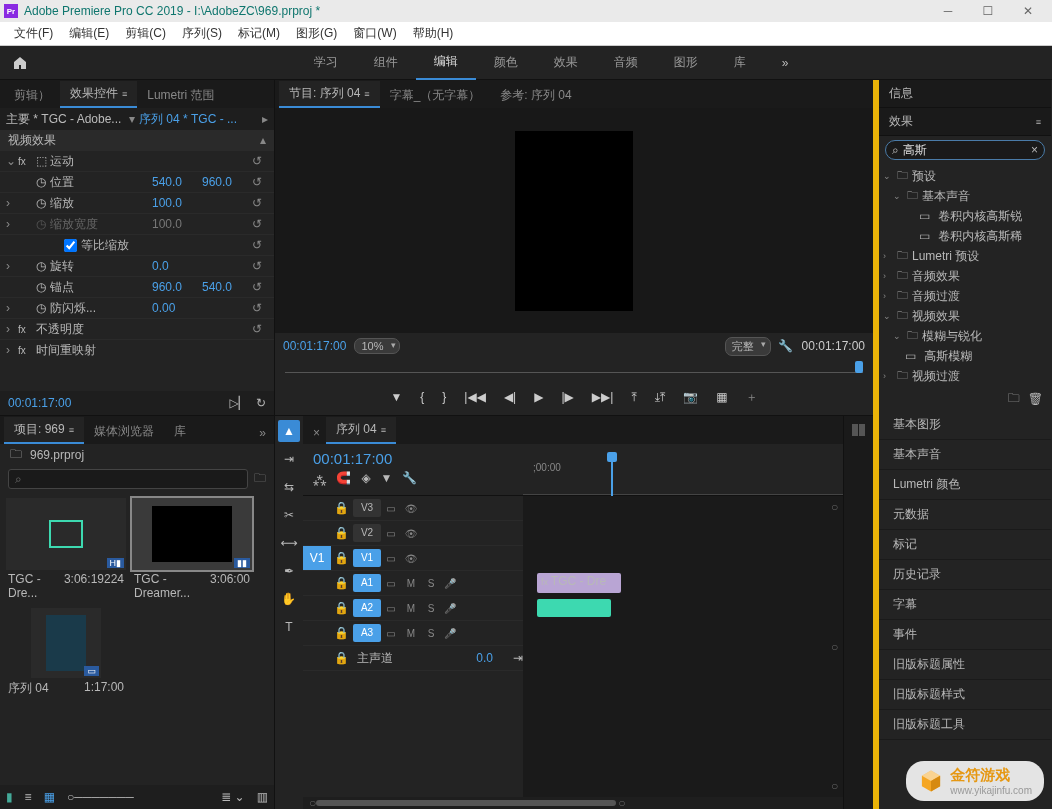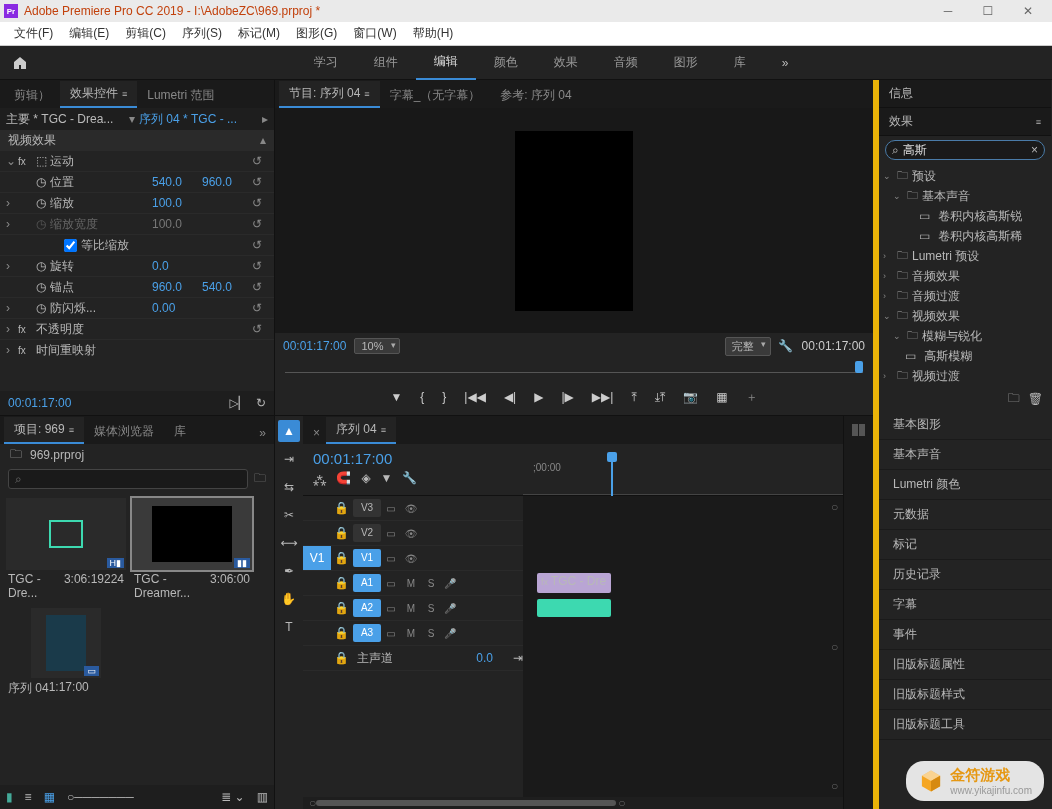--- a/index.html
+++ b/index.html
@@ -1,19 +1,19 @@
 <!DOCTYPE html>
 <html><head>
 <meta charset="utf-8">
 <style>
 *{margin:0;padding:0;box-sizing:border-box;font-family:"Microsoft YaHei",Arial,sans-serif;font-size:12px;color:#b8b8b8;user-select:none}
 body{background:#232323;width:1052px;height:809px;overflow:hidden;position:relative}
 .titlebar{height:22px;background:#eaeaea;display:flex;align-items:center;padding:0 4px}
 .titlebar .pr-icon{width:14px;height:14px;background:#8a2be2;border-radius:0;margin-right:6px;display:flex;align-items:center;justify-content:center;color:#fff;font-size:8px;font-weight:bold}
-.titlebar .title{color:#c2410c;flex:1}
+.titlebar .title{color:#0f766e;flex:1}
 .titlebar .win-btn{width:40px;height:22px;display:flex;align-items:center;justify-content:center;color:#666}
 .menubar{height:24px;background:#ffffff;display:flex;align-items:center;padding:0 6px;border-bottom:1px solid #ccc}
 .menubar .item{padding:2px 8px;color:#333;cursor:pointer}
 .workspaces{height:34px;background:#232323;display:flex;align-items:center;border-bottom:1px solid #111}
 .workspaces .home{width:40px;display:flex;justify-content:center}
 .workspaces .ws{padding:0 18px;height:34px;display:flex;align-items:center;cursor:pointer;color:#999}
 .workspaces .ws.active{color:#ddd;border-bottom:2px solid #3a8bd6}
 .workspaces .more{margin-left:10px;padding:0 8px}
 .main{display:flex;height:calc(100% - 80px)}
 .col-left{width:275px;display:flex;flex-direction:column;border-right:1px solid #111}
@@ -42,34 +42,34 @@
 .program{display:flex;flex-direction:column;height:335px}
 .mon-view{flex:1;background:#181818;display:flex;align-items:center;justify-content:center;position:relative}
 .mon-black{width:118px;height:180px;background:#000}
 .mon-bar{height:26px;display:flex;align-items:center;padding:0 8px;gap:8px;background:#232323}
 .mon-bar .tc{color:#4aa0e8}
 .mon-ruler{height:20px;background:#232323;position:relative;margin:0 10px}
 .mon-ruler::after{content:"";position:absolute;right:0;top:2px;width:8px;height:12px;background:#4aa0e8;border-radius:2px}
 .mon-ruler::before{content:"";position:absolute;left:0;right:0;bottom:6px;height:1px;background:#555}
 .transport{height:36px;display:flex;align-items:center;justify-content:center;gap:18px;background:#232323}
 .transport .btn{color:#ccc;cursor:pointer}
-.select{background:#3a3a3a;border:1px solid #555;padding:1px 16px 1px 6px;border-radius:2px;font-size:11px;position:relative}
+.select{background:#3a3a3a;border:1px solid #555;padding:1px 16px 1px 6px;border-radius:7px;font-size:11px;position:relative}
 .select::after{content:"▾";position:absolute;right:4px;top:1px;font-size:9px;color:#aaa}
 .project-area{flex:1;display:flex;flex-direction:column;border-top:1px solid #111}
 .proj-path{height:22px;padding:2px 10px;display:flex;align-items:center;gap:8px;color:#999}
 .proj-search{height:26px;display:flex;align-items:center;padding:0 8px;gap:6px}
 .proj-search .sbox{flex:1;background:#1a1a1a;border:1px solid #444;border-radius:3px;height:20px;display:flex;align-items:center;padding:0 6px}
 .proj-bins{flex:1;display:flex;flex-wrap:wrap;align-content:flex-start;padding:6px;gap:6px}
 .bin{width:120px;display:flex;flex-direction:column;cursor:pointer}
 .bin.sel .thumb{outline:2px solid #888;background:#3a3a3a}
 .thumb{height:72px;background:#2a2a2a;display:flex;align-items:center;justify-content:center;position:relative}
 .thumb .wav{width:34px;height:28px;border:2px solid #3dd9b0}
 .thumb .black{width:80px;height:56px;background:#000}
 .thumb .badge{position:absolute;right:2px;bottom:2px;background:#2a5a9e;color:#fff;font-size:9px;padding:0 3px}
-.bin-meta{display:flex;justify-content:flex-start;padding:2px;font-size:11px;color:#aaa}
+.bin-meta{display:flex;justify-content:space-between;padding:2px;font-size:11px;color:#aaa}
 .proj-foot{height:24px;background:#1e1e1e;display:flex;align-items:center;padding:0 6px;gap:12px}
 .timeline-area{flex:1;display:flex;border-top:1px solid #111}
 .tl-tools{width:28px;background:#232323;display:flex;flex-direction:column;align-items:center;padding-top:4px;gap:6px}
 .tl-tools .tool{width:22px;height:22px;display:flex;align-items:center;justify-content:center;cursor:pointer;border-radius:2px}
 .tl-tools .tool.active{background:#3a8bd6;color:#fff}
 .tl-main{flex:1;display:flex;flex-direction:column}
 .tl-header{height:52px;display:flex;background:#232323;border-bottom:1px solid #111}
 .tl-head-left{width:220px;padding:6px 10px}
 .tl-head-left .tc{color:#4aa0e8;font-size:15px;margin-bottom:4px}
 .tl-head-icons{display:flex;gap:10px;color:#999}
@@ -81,21 +81,21 @@
 .tl-left{width:220px;background:#232323}
 .tl-right{flex:1;background:#1a1a1a;position:relative}
 .tk{height:25px;display:flex;align-items:center;border-bottom:1px solid #2a2a2a}
 .tk .src{width:28px;height:100%;display:flex;align-items:center;justify-content:center}
 .tk .src.on{background:#4aa0e8;color:#fff}
 .tk .lock{width:22px;text-align:center;color:#888}
 .tk .name{width:28px;text-align:center;background:#333;height:18px;line-height:18px;border-radius:2px;font-size:10px}
 .tk .name.on{background:#4aa0e8;color:#fff}
 .tk .tog{width:20px;text-align:center;color:#888;font-size:10px}
 .clip{position:absolute;height:20px;border-radius:2px;font-size:10px;padding:1px 4px;overflow:hidden;white-space:nowrap}
-.clip.v{background:#b9a5d4;color:#222;top:77px;left:14px;width:74px}
+.clip.v{background:#b9a5d4;color:#222;top:77px;left:14px;width:84px}
 .clip.a{background:#3dd9b0;top:103px;left:14px;width:74px;height:18px}
 .tl-scroll{height:12px;background:#1e1e1e;display:flex;align-items:center;padding:0 6px}
 .tl-scroll .bar{height:6px;background:#555;border-radius:3px;width:300px}
 .right-tab{height:28px;display:flex;align-items:center;padding:0 10px;background:#1a1a1a;border-bottom:1px solid #111;justify-content:space-between;cursor:pointer}
 .right-tab.active{color:#ddd}
 .eff-search{margin:4px 6px;background:#1a1a1a;border:1px solid #4a7ba8;border-radius:10px;height:20px;display:flex;align-items:center;padding:0 6px;gap:4px}
 .eff-search .x{margin-left:auto}
 .eff-tree{padding:2px 0}
 .eff-item{display:flex;align-items:center;height:20px;padding:0 4px;gap:4px;cursor:pointer}
 .eff-item .chev{width:10px;font-size:9px;color:#888}
@@ -160,21 +160,21 @@
     <div style="height:335px;display:flex;flex-direction:column">
       <div class="panel-tabs">
         <div class="panel-tab">剪辑）</div>
         <div class="panel-tab active">
             <span>效果控件</span>
             <span style="font-size:9px">≡</span>
           </div>
         <div class="panel-tab">Lumetri 范围</div>
       </div>
       <div class="breadcrumb">
-        <span class="bc1">主要 * TGC - Drea...</span>
+        <span class="bc1">主要 * TGC - Adobe...</span>
         <span style="color:#888">▾</span>
         <span class="bc2">序列 04 * TGC - ...</span>
         <span style="color:#888">▸</span>
       </div>
       <div class="fx-header">
         <span>视频效果</span>
           <span style="color:#888">▴</span>
       </div>
       <div class="panel-body" style="flex:1;overflow-y:auto">
         <div class="fx-row">

